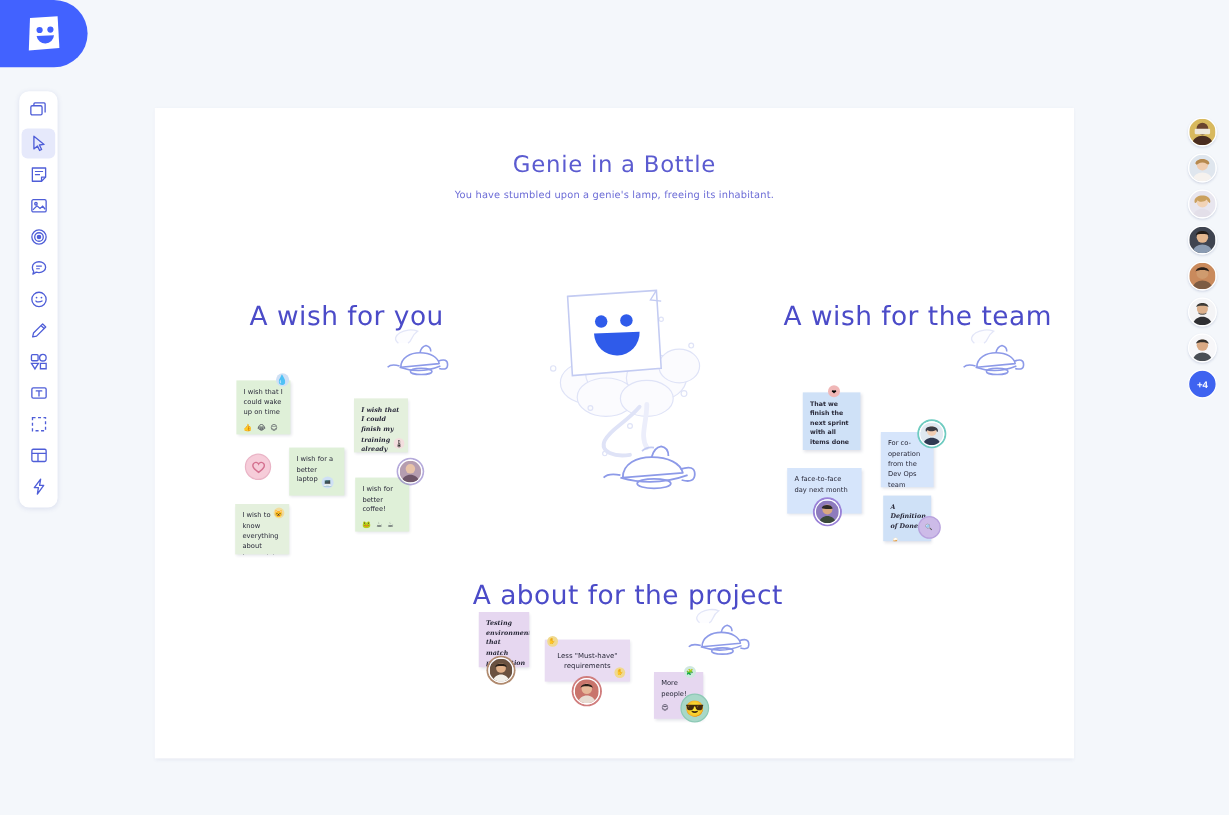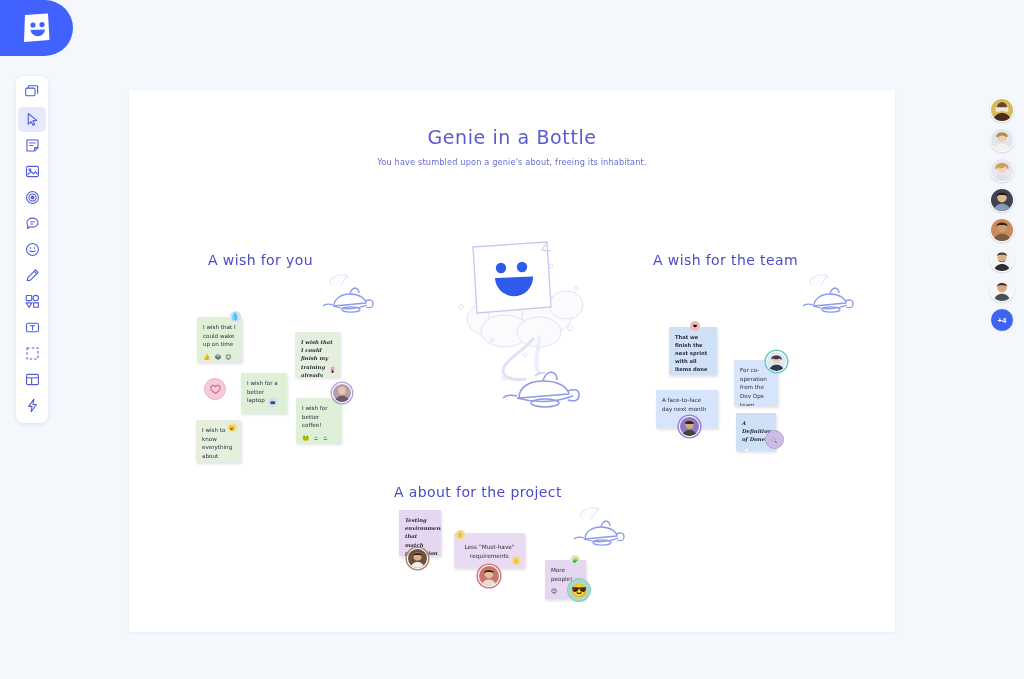--- a/index.html
+++ b/index.html
@@ -62,21 +62,21 @@
   .subline {
     margin-top: 9px;
     font-family: "DejaVu Sans", sans-serif;
     font-size: 8.2px; color: #6b6bd6; line-height: 1.45; letter-spacing: .15px;
   }
 
   
   .sec-title {
     position: absolute;
     font-family: "DejaVu Sans", sans-serif;
-    font-size: 14px; color: #4b4bc8; letter-spacing: .4px; white-space: nowrap;
+    font-size: 22px; color: #4b4bc8; letter-spacing: .4px; white-space: nowrap;
   }
 
   
   .note {
     position: absolute;
     padding: 6px 6px 4px 6px;
     font-size: 5.6px;
     line-height: 1.55;
     color: #2a2a3a;
     box-shadow: 1px 1.5px 2.5px rgba(40,50,90,.14);
@@ -233,21 +233,21 @@
         <path d="M11.6 2.6 L5.4 11h4l-1 6.4 6.2-8.6h-4z"></path>
       </svg>
     </div>
   </div>
 
   <div class="board">
 
     <div class="headline-wrap">
       <div class="headline">Genie in a Bottle</div>
       <div class="subline">
-        <div>You have stumbled upon a genie's about, freeing its inhabitant.</div>
+        <div>You have stumbled upon a genie's lamp, freeing its inhabitant.</div>
       </div>
     </div>
 
     <div class="sec-title" style="left:79px; top:162px;">A wish for you</div>
     <div class="sec-title" style="left:524px; top:162px;text-align:right;">A wish for the team</div>
     <div class="sec-title" style="left:265px; top:394px;">A about for the project</div>
 
     <div class="genie-art" style="left:318px; top:143px;">
       <svg width="160" height="180" viewBox="0 0 160 180">
 

